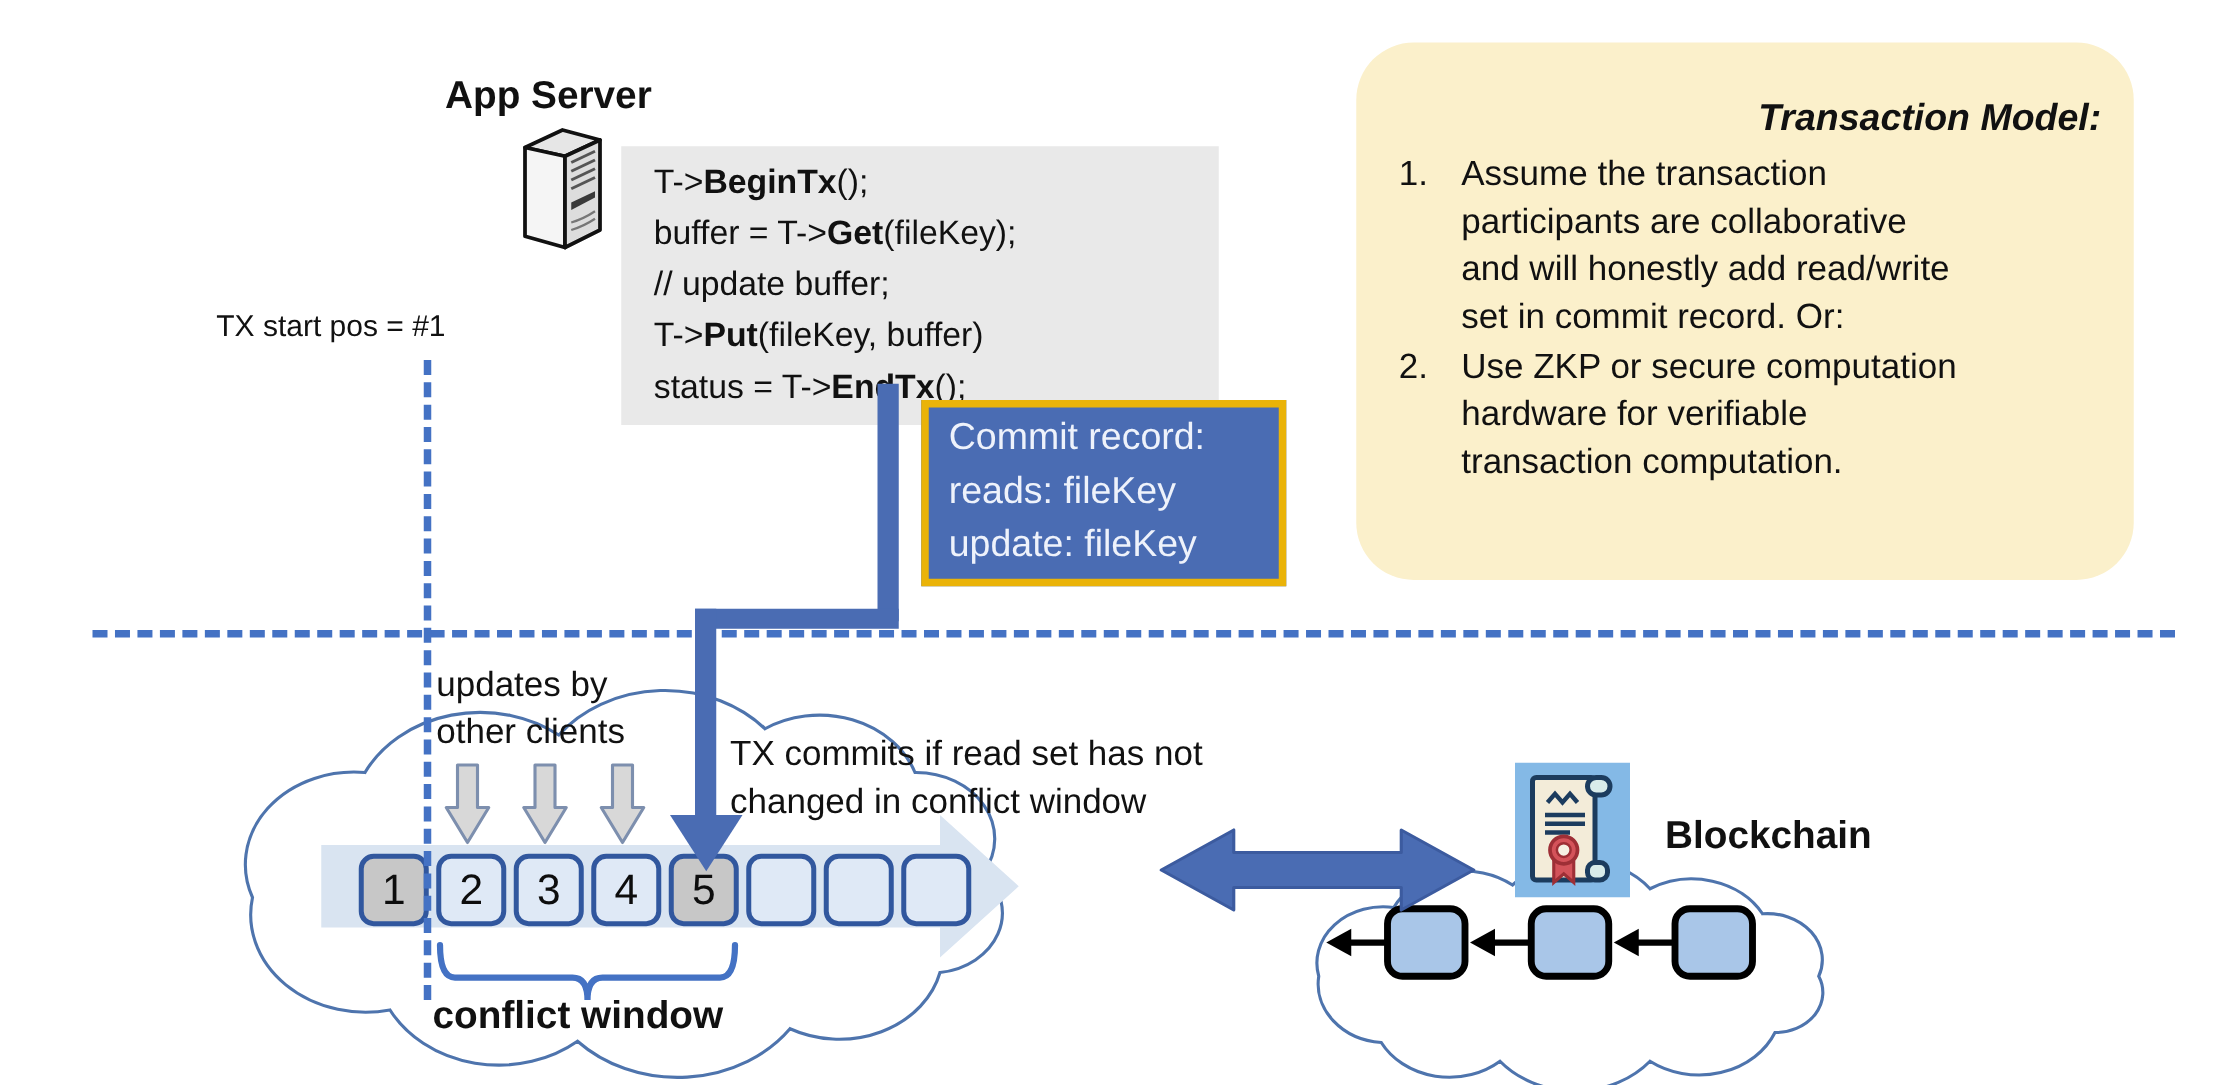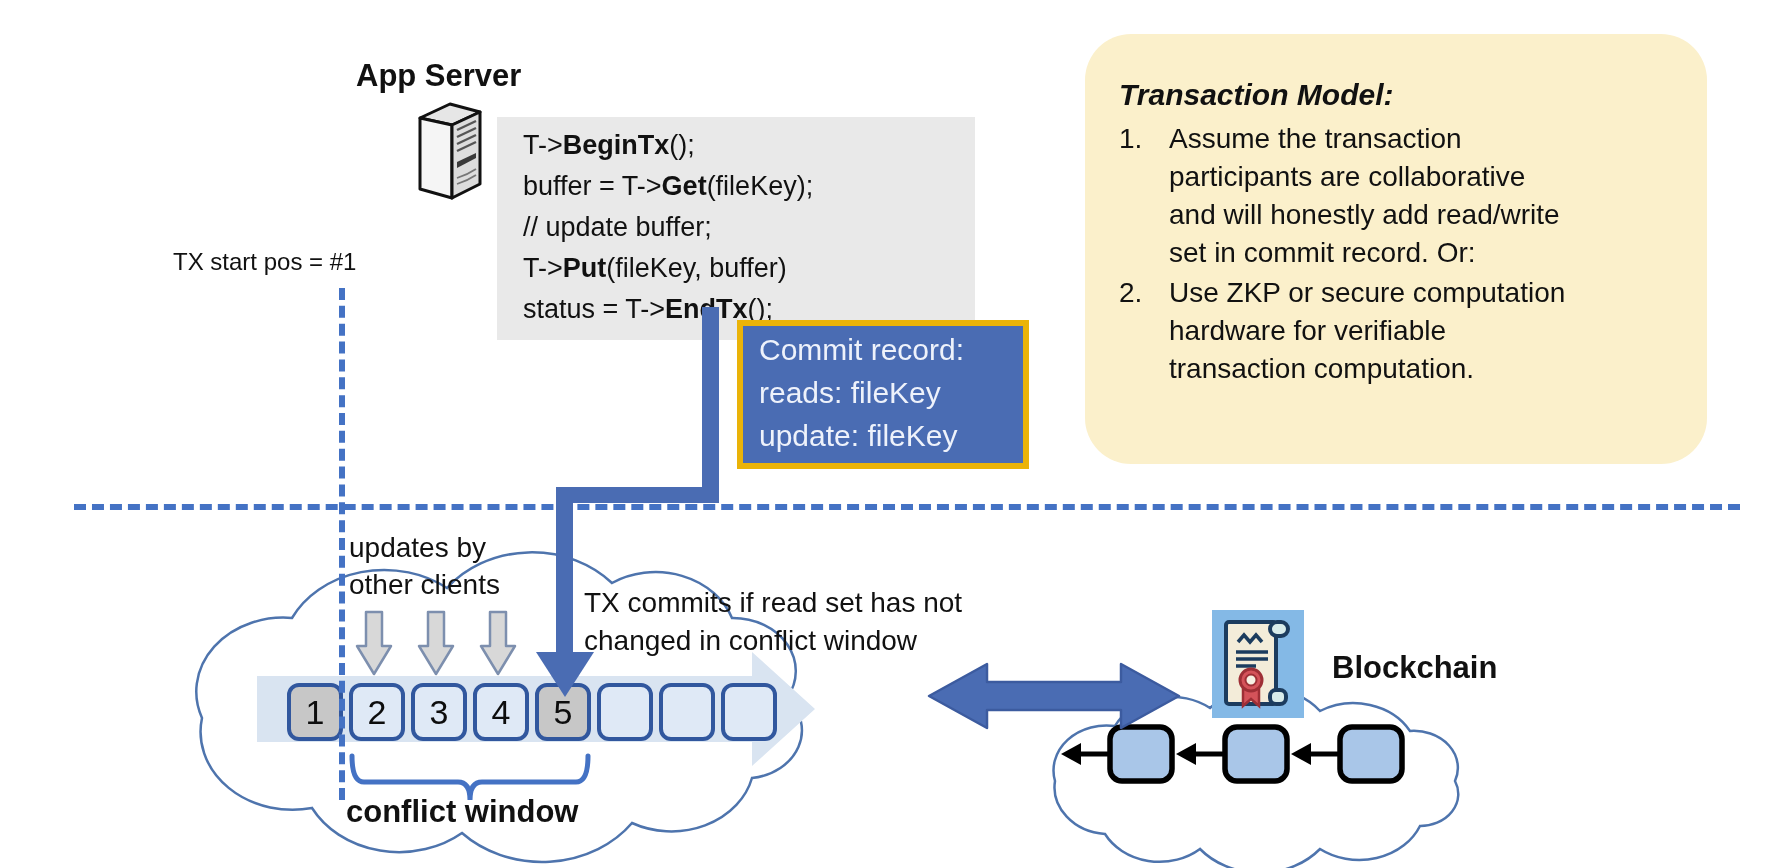--- a/index.html
+++ b/index.html
@@ -10,21 +10,21 @@
   
   .app-title{left:356px;top:58px;font-size:31px;font-weight:700;z-index:6;}
   .server-svg{left:410px;top:92px;z-index:5;}
   .code-box{left:497px;top:92px;width:442px;background:#e9e9e9;
             padding:8px 10px 10px 26px;font-size:27px;line-height:41px;z-index:4;margin-top:25px;}
   .code-line b{font-weight:700;}
 
   
   .note-box{left:1085px;top:34px;width:622px;height:430px;background:#fbf0cb;
             border-radius:46px;z-index:4;box-sizing:border-box;padding:44px 26px 0 34px;}
-  .tm-title{font-size:30px;font-weight:700;font-style:italic;margin-bottom:8px;}
+  .tm-title{font-size:30px;font-weight:700;font-style:italic;margin-bottom:8px;text-align:right;}
   .tm-item{display:flex;font-size:28px;line-height:38px;margin-top:2px;}
   .tm-num{width:50px;flex:none;}
   .tm-text{white-space:pre-line;}
 
   .tx-start{left:173px;top:248px;font-size:24px;z-index:6;}
 
   
   .commit-box{left:737px;top:320px;width:292px;background:#4a6cb3;border:6px solid #eab308;
               color:#eef2fb;font-size:30px;line-height:43px;padding:2px 12px 6px 16px;
               z-index:5;box-sizing:border-box;}

